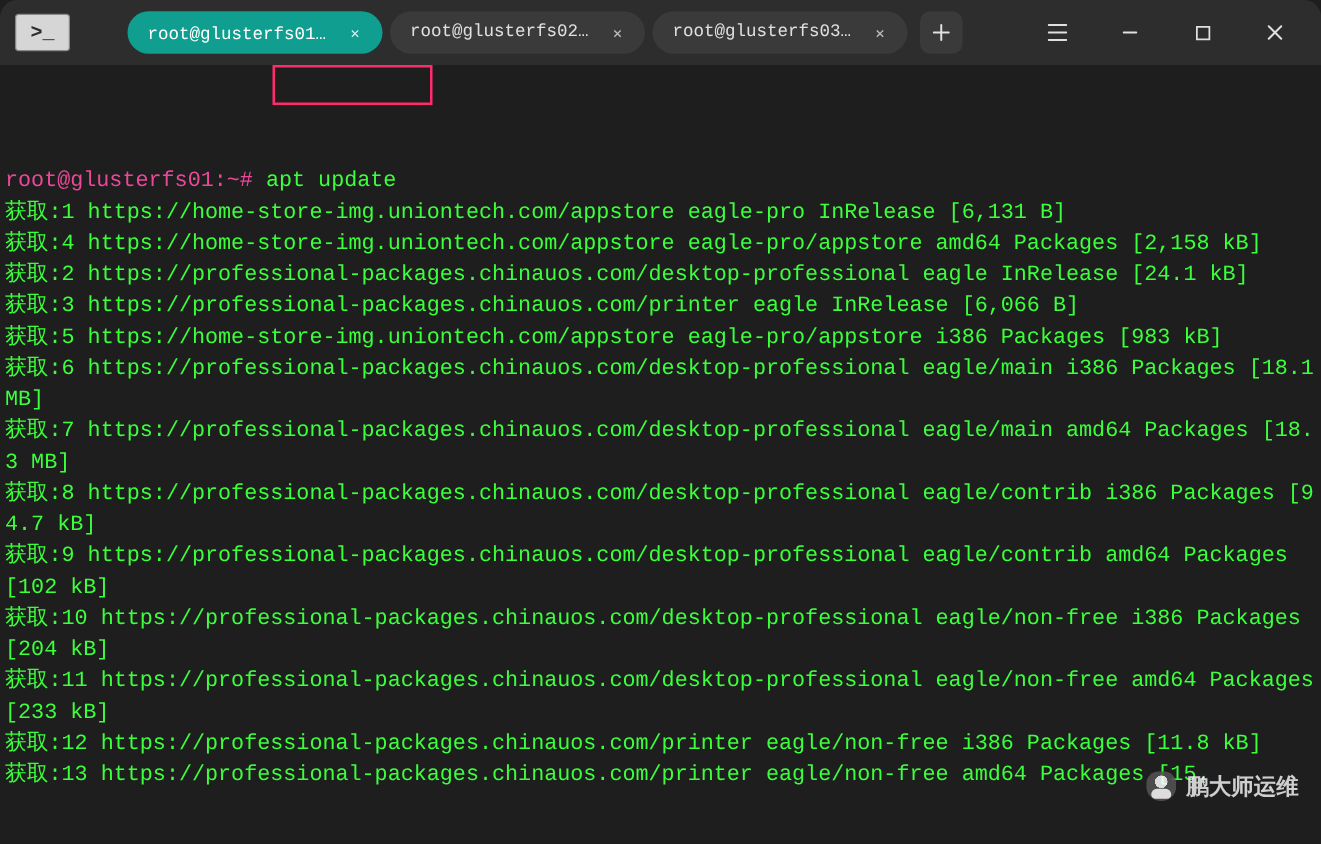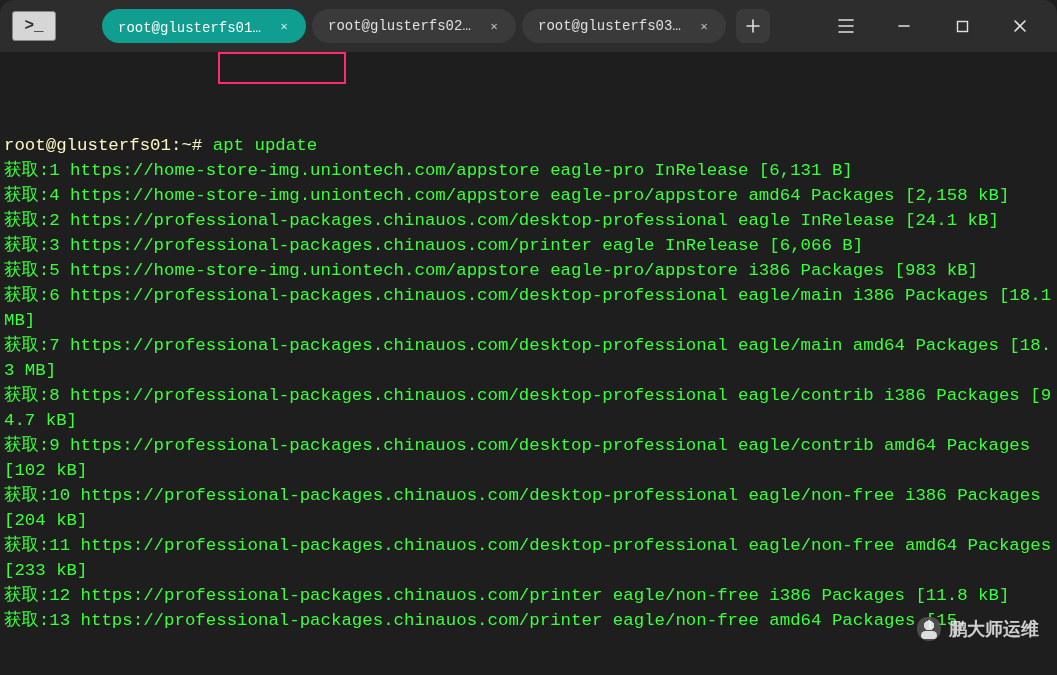--- a/index.html
+++ b/index.html
@@ -112,21 +112,21 @@
     padding: 6px 4px;
     font-size: 17.4px;
     line-height: 25px;
     color: #3cff3c;
     font-family: "Consolas", "Monaco", "Courier New", monospace;
     white-space: pre-wrap;
     word-break: break-all;
     position: relative;
   }
   .prompt {
-    color: #fef9c3;
+    color: #ec4899;
   }
   .cmd-highlight {
     border: 2px solid #ff2b6d;
     position: absolute;
     top: 0px;
     left: 218px;
     width: 128px;
     height: 32px;
     pointer-events: none;
   }

